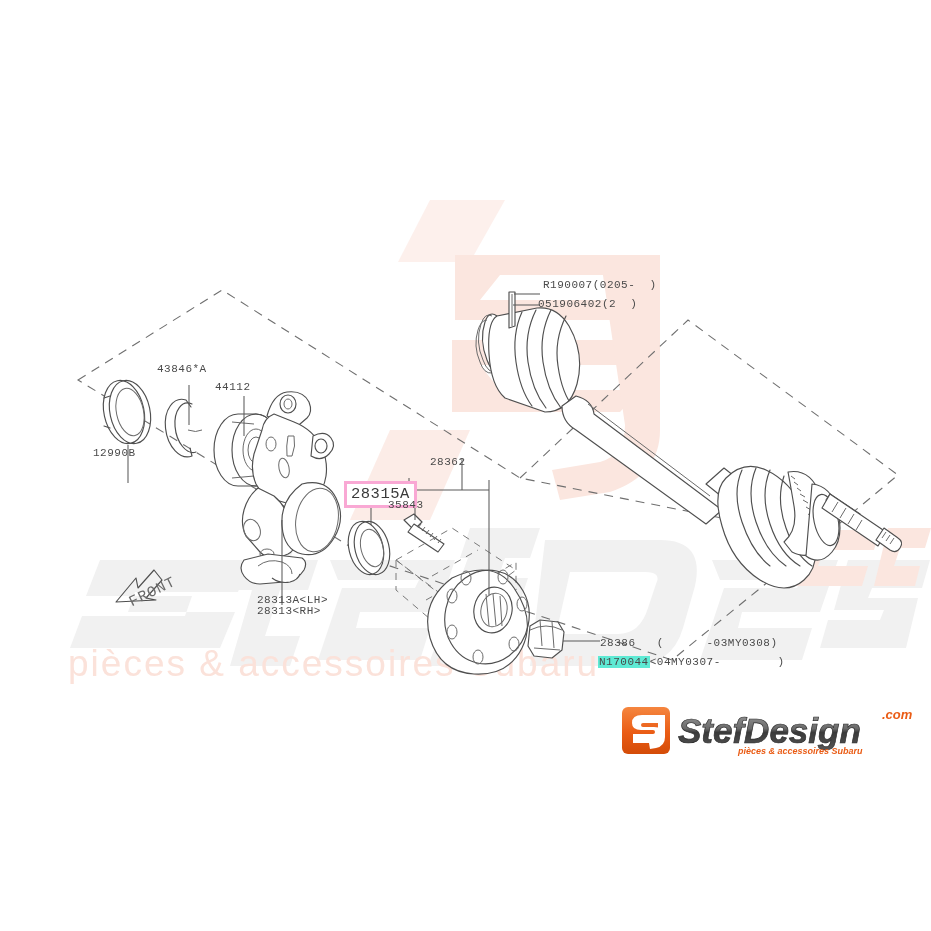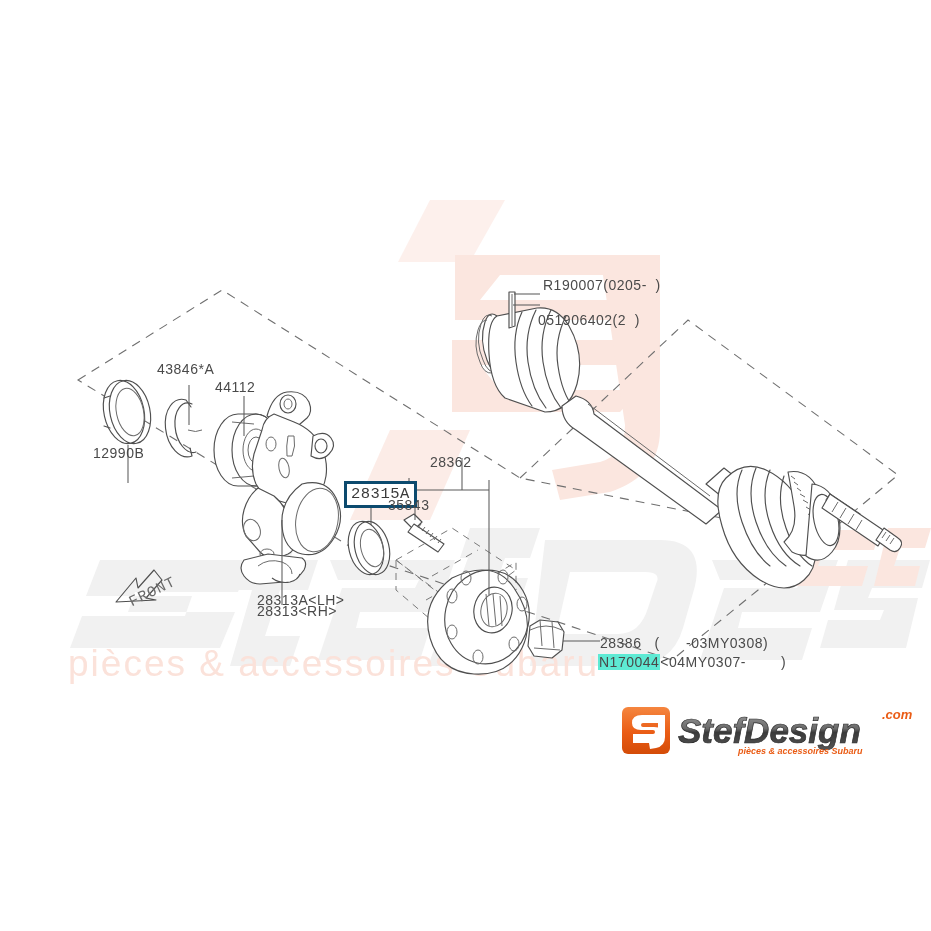--- a/index.html
+++ b/index.html
@@ -22,30 +22,30 @@
   #stage svg.layer {
     position: absolute;
     left: 0;
     top: 0;
     width: 931px;
     height: 931px;
   }
   .wm { pointer-events: none; }
   .partlabel {
     position: absolute;
-    font-family: Liberation Sans, sans-serif;
-    font-size: 14px;
+    font-family: Liberation Mono, monospace;
+    font-size: 11px;
     letter-spacing: 0.5px;
     color: #4a4a4a;
     white-space: pre;
     line-height: 19px;
   }
   .hl-box {
     position: absolute;
-    border: 3px solid #0c4a6e;
+    border: 3px solid #f9a8d4;
     background: #ffffff;
     box-sizing: border-box;
     padding: 1px 4px 2px 4px;
     font-family: "Liberation Mono", monospace;
     font-size: 15.5px;
     letter-spacing: 0.5px;
     color: #3a3a3a;
     white-space: pre;
     line-height: 18px;
   }
@@ -297,21 +297,21 @@
   <div class="hl-box" style="left:344px; top:481px;">28315A</div>
 
   <div class="partlabel" style="left:388px; top:496px;">35843</div>
 
   <div class="partlabel" style="left:430px; top:453px;">28362</div>
 
   <div class="partlabel" style="left:257px; top:602px;">28313&lt;RH&gt;</div>
   <div class="partlabel" style="left:257px; top:591px;">28313A&lt;LH&gt;</div>
 
   <div class="partlabel" style="left:543px; top:276px;">R190007(0205-  )</div>
-  <div class="partlabel" style="left:538px; top:311px;">051906402(2  )</div>
+  <div class="partlabel" style="left:538px; top:295px;">051906402(2  )</div>
 
   <div class="partlabel" style="left:600px; top:634px;text-align:center;">28386   (      -03MY0308)</div>
   <div class="partlabel" style="left:598px; top:653px;"><span class="shade">N170044</span><span>&lt;04MY0307-        )</span></div>
 
   <div class="front-text" style="left:134px; top:594px;">FRONT</div>
 
   <div id="brand">
     <svg viewBox="0 0 300 55" width="300" height="55">
       <defs>
         <linearGradient id="gOr" x1="0" y1="0" x2="0" y2="1">

